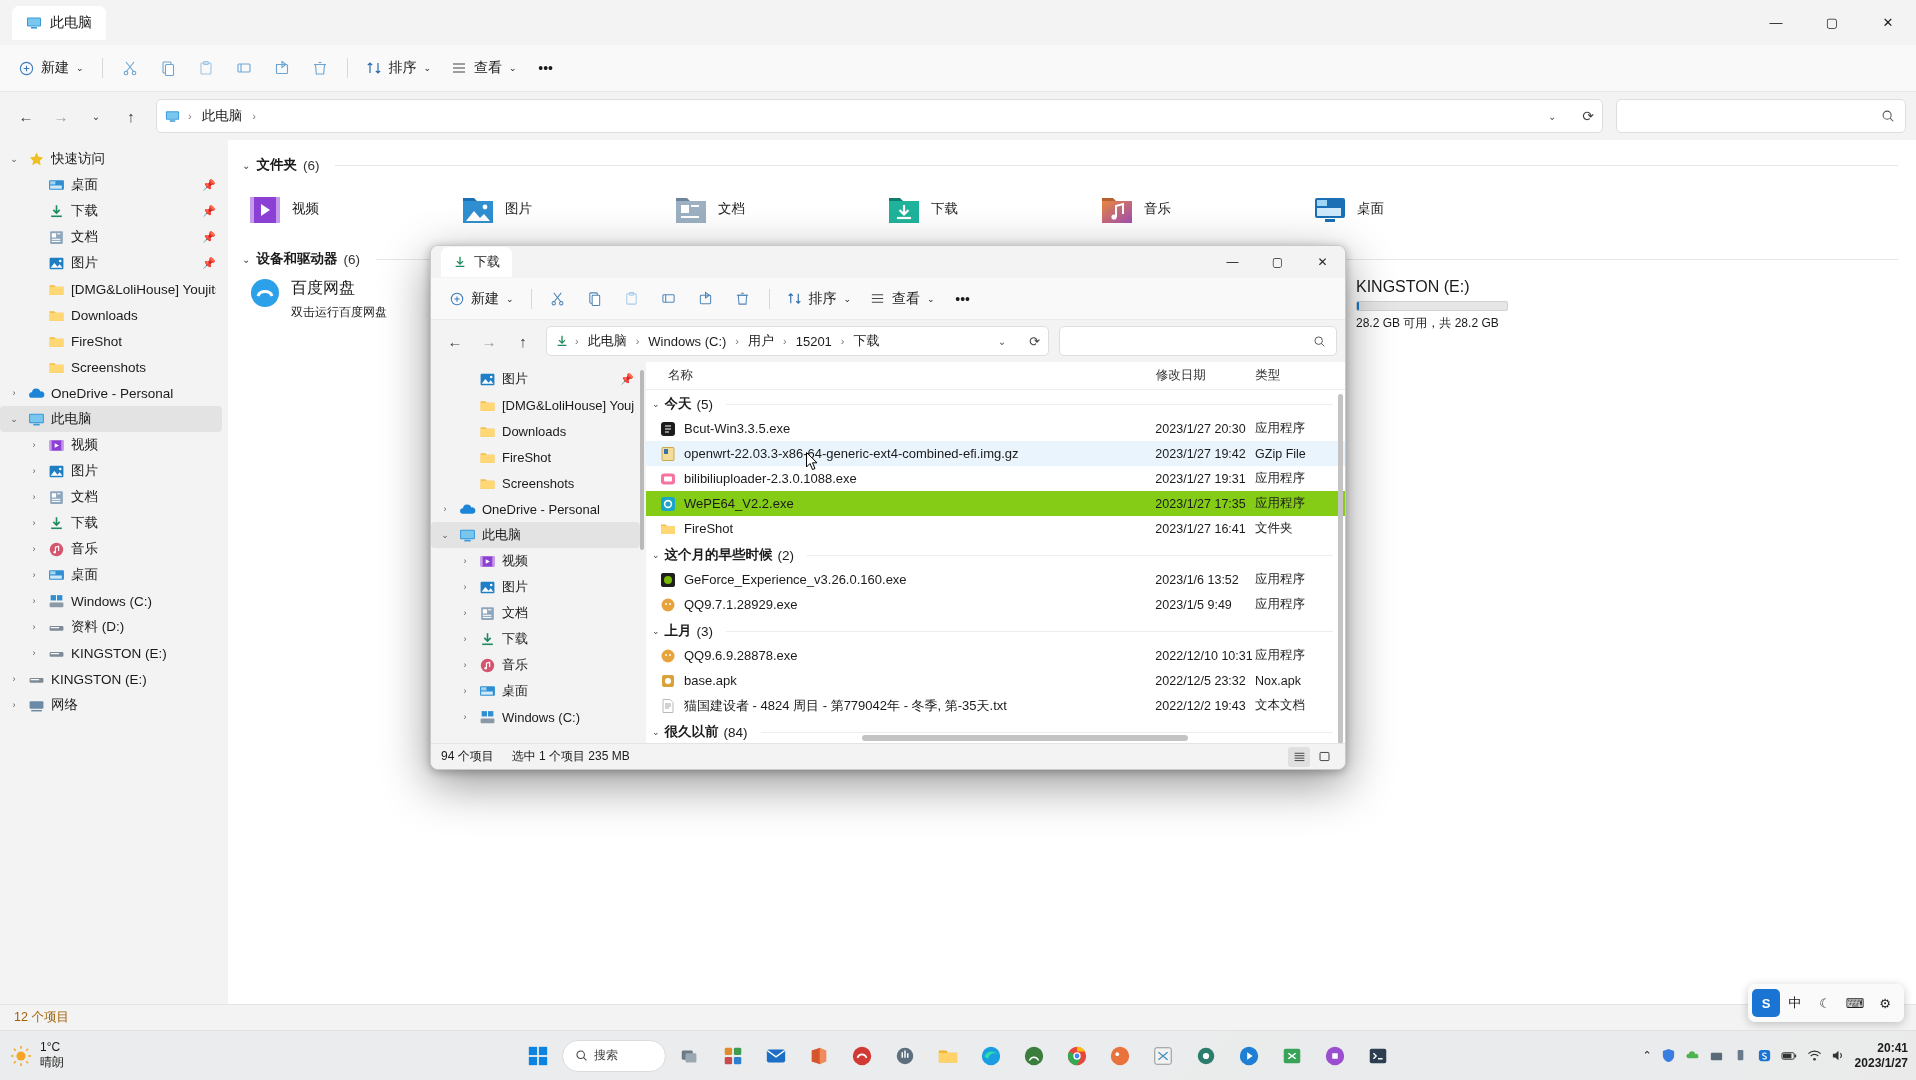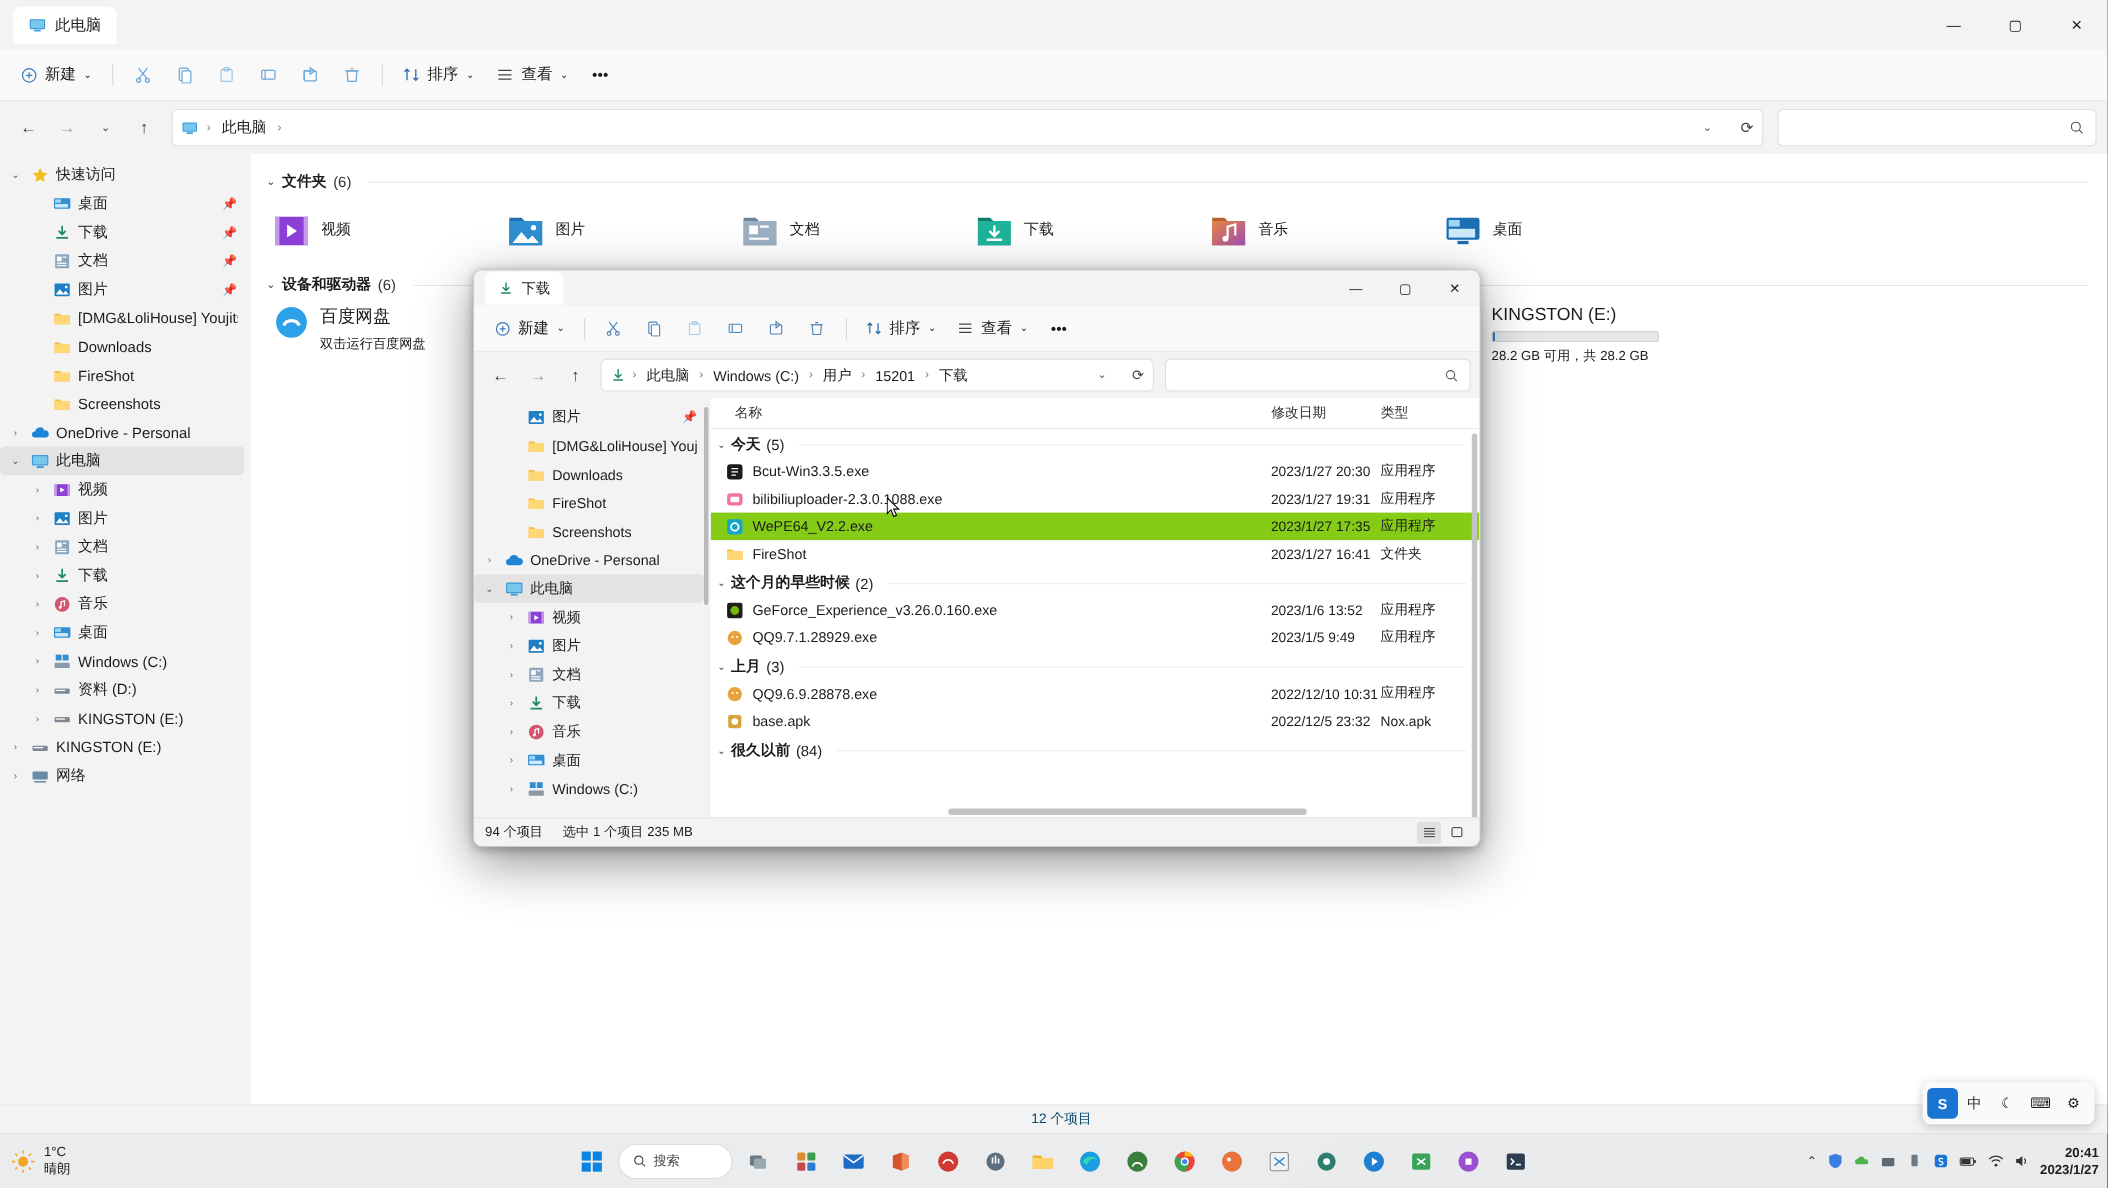--- a/index.html
+++ b/index.html
@@ -120,21 +120,21 @@
   .drive-bar {
     width: 152px; height: 10px; background: #e6e6e6; border-radius: 2px;
     border: 1px solid #d2d2d2; overflow: hidden; margin-bottom: 4px;
   }
   .drive-fill { height: 100%; }
   .drive-free { font-size: 12px; color: #1b1b1b; }
 
   .statusbar-bg {
     height: 26px; background: #f3f3f3; border-top: 1px solid #e4e4e4;
     display: flex; align-items: center; padding-left: 14px;
-    font-size: 12.5px; color: #0c4a6e; justify-content: center;
+    font-size: 12.5px; color: #a16207;
   }
 
   
   .fgwin {
     position: absolute; left: 430px; top: 245px; width: 916px; height: 525px;
     background: #f3f3f3; border-radius: 8px;
     box-shadow: 0 14px 48px rgba(0,0,0,.42), 0 2px 10px rgba(0,0,0,.28);
     display: flex; flex-direction: column; overflow: hidden;
     border: 1px solid #c9c9c9;
   }
@@ -994,20 +994,31 @@
               <div class="f-name">
                 <svg class="fico" width="16" height="16" viewBox="0 0 16 16">
                   <rect x="1" y="1" width="14" height="14" rx="3" fill="#1c1c1c"></rect>
                   <path d="M5 5h6M5 8h6M5 11h4" stroke="#fff" stroke-width="1.1"></path>
                 </svg>
                 <span>Bcut-Win3.3.5.exe</span>
               </div>
               <div class="f-date">2023/1/27 20:30</div>
               <div class="f-type">应用程序</div>
             </div>
+            <div class="frow hl">
+              <div class="f-name">
+                <svg class="fico" width="16" height="16" viewBox="0 0 16 16">
+                  <rect x="2" y="1.5" width="12" height="13" rx="1" fill="#f3dd9a" stroke="#c9a94a"></rect>
+                  <rect x="4" y="3" width="4" height="5" fill="#3a6fa8"></rect>
+                </svg>
+                <span>openwrt-22.03.3-x86-64-generic-ext4-combined-efi.img.gz</span>
+              </div>
+              <div class="f-date">2023/1/27 19:42</div>
+              <div class="f-type">GZip File</div>
+            </div>
             <div class="frow">
               <div class="f-name">
                 <svg class="fico" width="16" height="16" viewBox="0 0 16 16">
                   <rect x="1" y="2.5" width="14" height="11" rx="3" fill="#f573a0"></rect>
                   <rect x="4" y="5.5" width="8" height="5" rx="1" fill="#fff"></rect>
                 </svg>
                 <span>bilibiliuploader-2.3.0.1088.exe</span>
               </div>
               <div class="f-date">2023/1/27 19:31</div>
               <div class="f-type">应用程序</div>
@@ -1084,20 +1095,31 @@
             <div class="frow">
               <div class="f-name">
                 <svg class="fico" width="16" height="16" viewBox="0 0 16 16">
                   <rect x="2" y="2" width="12" height="12" rx="2" fill="#d9a23a"></rect>
                   <circle cx="8" cy="8" r="3" fill="#fff"></circle>
                 </svg>
                 <span>base.apk</span>
               </div>
               <div class="f-date">2022/12/5 23:32</div>
               <div class="f-type">Nox.apk</div>
+            </div>
+            <div class="frow">
+              <div class="f-name">
+                <svg class="fico" width="16" height="16" viewBox="0 0 16 16">
+                  <path d="M3 1.5h7l3 3v10H3z" fill="#fff" stroke="#b9b9b9"></path>
+                  <path d="M5 6h6M5 8h6M5 10h4" stroke="#9a9a9a" stroke-width=".9"></path>
+                </svg>
+                <span>猫国建设者 - 4824 周目 - 第779042年 - 冬季, 第-35天.txt</span>
+              </div>
+              <div class="f-date">2022/12/2 19:43</div>
+              <div class="f-type">文本文档</div>
             </div>
             <div class="grp">
               <span class="gc">⌄</span>
               <span class="gt">很久以前</span>
               <span class="gn">(84)</span>
               <span class="gl"></span>
             </div>
           </div>
         <div class="fg-vscroll"></div>
         <div class="fg-hscroll">

